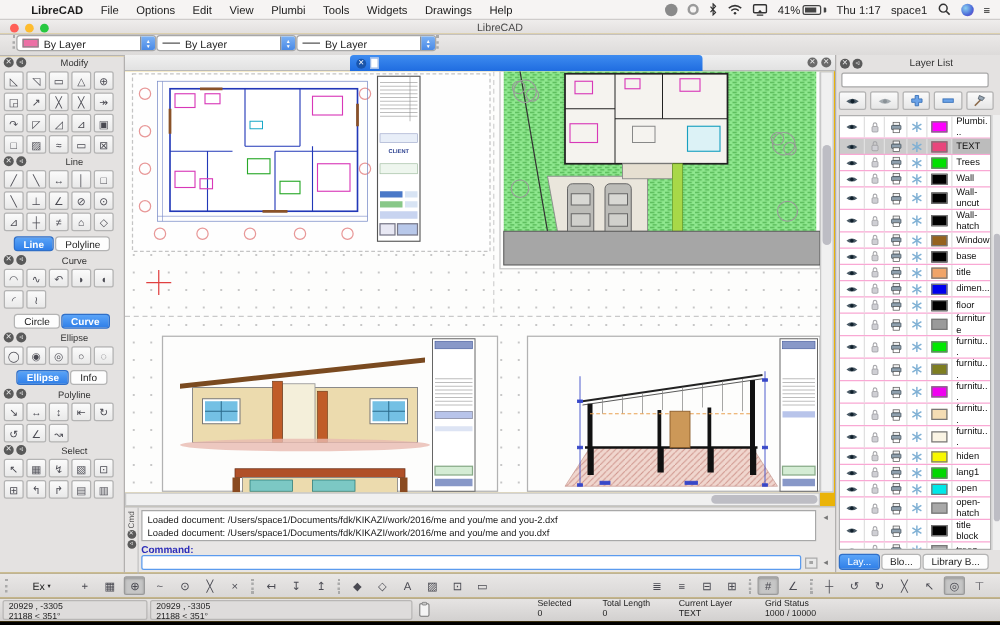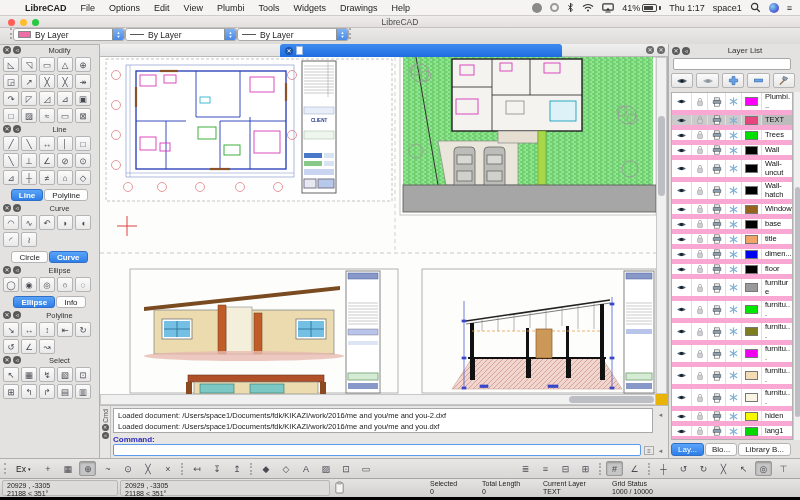--- a/index.html
+++ b/index.html
@@ -96,37 +96,37 @@
   #lp-header { position:absolute; left:0; top:0; width:132px; height:13px; display:flex; align-items:center; padding:0 3px;
                font-size:8px; color:#333; }
   #lp-header .pal-title { flex:1; text-align:center; }
   #lp-filter { position:absolute; left:4px; top:14px; width:118px; height:12px; background:#fff; border:1px solid #a8a8a8;
                border-radius:2px; font-size:8px; padding:0 3px; outline:none; }
   #lp-toolbar { position:absolute; left:2px; top:29px; width:124px; height:17px; display:flex; gap:3px; }
   .lp-btn { flex:1; height:15px; background:linear-gradient(#fbfbfb,#e6e6e6); border:1px solid #b4b4b4; border-radius:2px;
             display:flex; align-items:center; justify-content:center; }
   #layer-table { position:absolute; left:2px; top:48px; width:122px; height:348px; background:#fff;
                  border:1px solid #b0b0b0; overflow:hidden; }
-  .layer-row { display:flex; align-items:center; border-bottom:5px solid #f9a8d4; min-height:13px; }
+  .layer-row { display:flex; align-items:center; border-bottom:1px solid #f9a8d4; min-height:13px; }
   .layer-row.selected { background:#cbcbcb; }
   .lcell { flex:none; display:flex; align-items:center; justify-content:center; border-right:1px solid #e0e0e0; align-self:stretch; }
   .c-eye{ width:20px; } .c-lock{ width:16px; } .c-print{ width:18px; } .c-snow{ width:16px; } .c-sw{ width:20px; }
   .lsw { width:13px; height:9px; border:1px solid #777; }
   .lname { flex:1; font-size:7.5px; color:#111; padding-left:3px; line-height:8.5px; word-break:break-word; }
   .layer-row.selected .lname { background:#bcbcbc; align-self:stretch; display:flex; align-items:center; }
   #lp-scroll { position:absolute; right:0px; top:48px; width:7px; height:348px; background:#efefef; border-left:1px solid #ccc; }
   #lp-thumb { position:absolute; left:1px; top:95px; width:5px; height:230px; background:#bdbdc4; border-radius:3px; }
   #dock-tabs { position:absolute; left:0px; top:398px; width:132px; height:15px; display:flex; gap:1px; padding:1px 2px; }
   .dock-tab { height:13px; padding:0 6px; font-size:8px; line-height:12px; background:#fdfdfd; color:#222;
               border:1px solid #b4b4b4; border-radius:3px; white-space:nowrap; overflow:hidden; }
   .dock-tab.active { background:linear-gradient(#5aa4f8,#2f7fe8); color:#fff; border-color:#2f6fc8; }
 
   
   #snapbar { left:0; top:458px; width:800px; height:20px; background:linear-gradient(#e9e7e6,#d9d7d6);
-             border-top:1px solid #b0aeae; display:flex; align-items:center; gap:5px; padding:0 4px; }
+             border-top:1px solid #b0aeae; display:flex; align-items:center; gap:15px; padding:0 4px; }
   #snap-ex { height:14px; padding:0 4px; font-size:8.5px; color:#222; display:flex; align-items:center; gap:2px; }
   .snap-btn { width:17px; height:15px; display:flex; align-items:center; justify-content:center; font-size:9px;
               color:#4a4a52; border:1px solid transparent; border-radius:2px; }
   .snap-btn.pressed { background:#c6c6c6; border-color:#9a9a9a; box-shadow:inset 0 1px 2px rgba(0,0,0,.25); }
   .snap-sep { width:2px; height:12px; border-left:2px dotted #aaa; margin:0 2px; }
 
   
   #statusbar { left:0; top:478px; width:800px; height:19px; background:linear-gradient(#e6e4e3,#d2d0cf);
                border-top:1px solid #a8a6a5; font-size:7px; color:#222; }
   .coordbox { position:absolute; top:1px; height:16px; background:#dedcdb; border:1px solid #b8b6b5; border-radius:2px;

